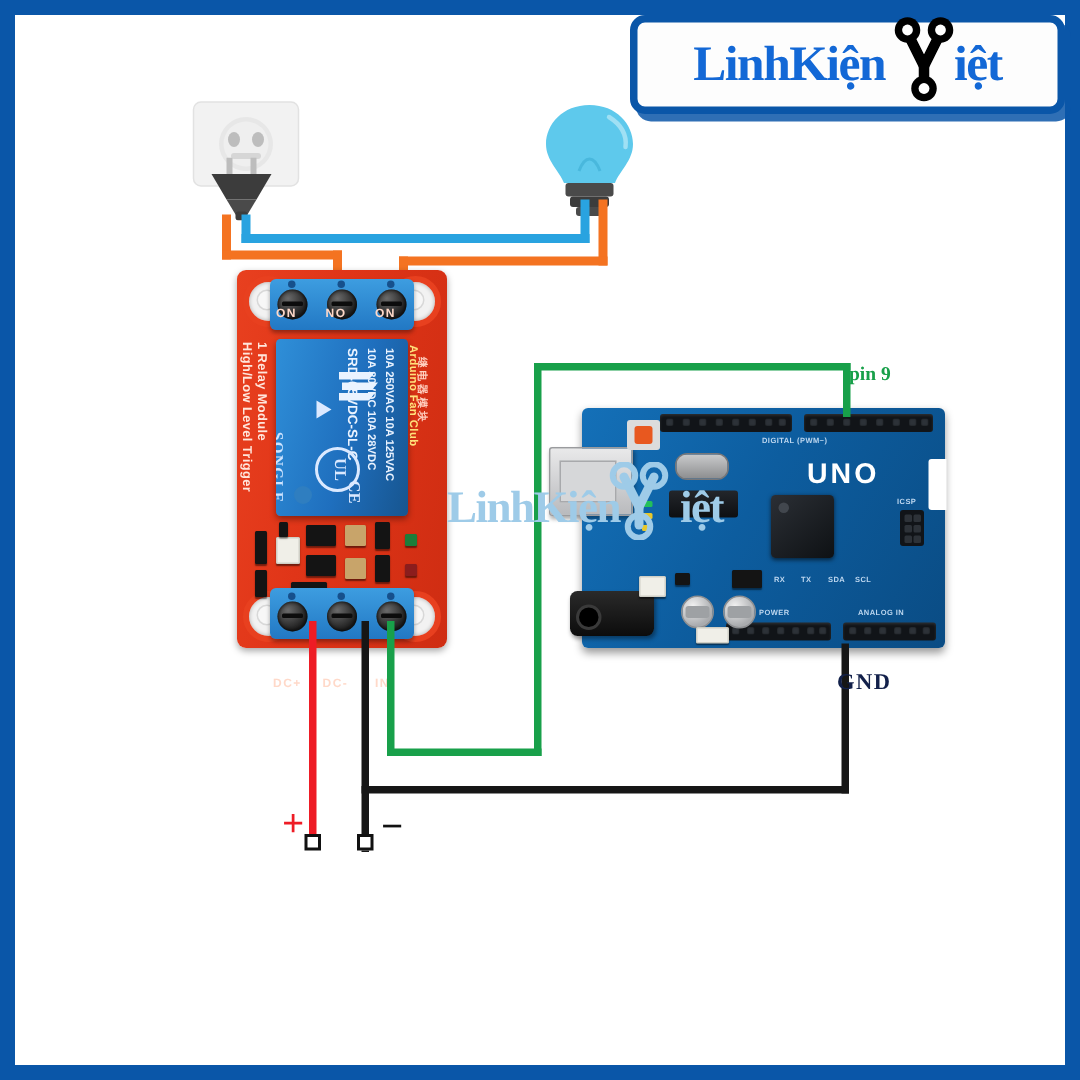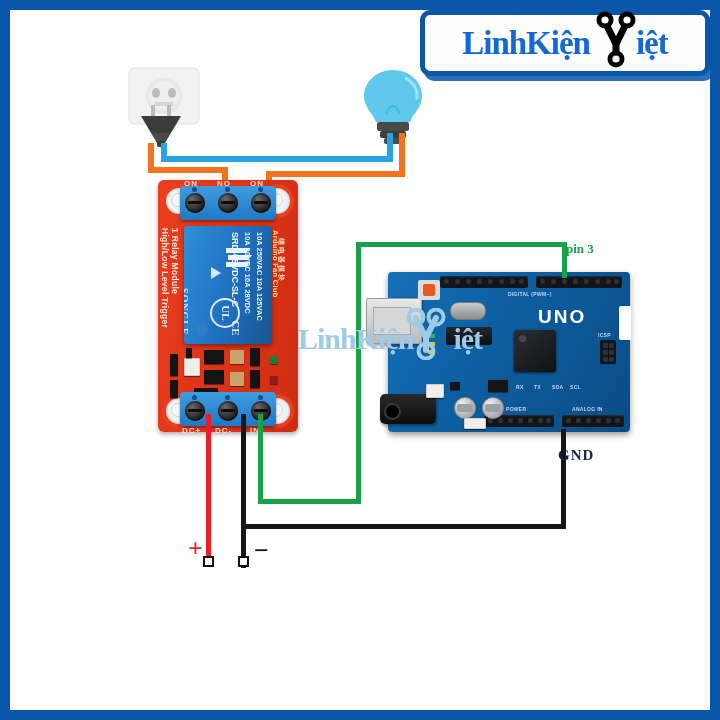--- a/index.html
+++ b/index.html
@@ -50,21 +50,21 @@
   .screwblock{position:absolute;background:linear-gradient(180deg,#3d9de0,#2278c4);
               border-radius:4px;box-shadow:0 2px 3px rgba(0,0,0,.35);}
   .screw{position:absolute;width:20px;height:20px;border-radius:50%;
          background:radial-gradient(circle at 35% 30%,#6a6a6a,#1d1d1d 70%);
          box-shadow:inset 0 0 3px #000;}
   .screw::after{content:"";position:absolute;left:3px;top:8px;width:14px;height:3px;
                 background:#0c0c0c;border-radius:1px;}
   .tdot{position:absolute;width:5px;height:5px;border-radius:50%;background:#16508c;}
 
   .bterm-lbl{position:absolute;color:#ffd9c9;font-size:8px;font-weight:bold;
-             font-family:"Liberation Sans",sans-serif;letter-spacing:1px;}
+             font-family:"Liberation Sans",sans-serif;letter-spacing:1px;margin-top:25px;}
 
   #relay-can{position:absolute;left:26px;top:46px;width:88px;height:118px;
              background:linear-gradient(105deg,#2f8fd8 0%,#1f6fbe 55%,#17558f 100%);
              border-radius:3px;box-shadow:0 2px 4px rgba(0,0,0,.4);
              overflow:hidden;}
   .rtxt{position:absolute;color:#eaf3ff;font-size:7.5px;font-weight:bold;
         font-family:"Liberation Sans",sans-serif;white-space:nowrap;
         transform-origin:0 0;transform:rotate(90deg);}
   #songle{position:absolute;left:6px;top:62px;color:#cfe4ff;font-size:10px;
           font-weight:bold;font-family:"Liberation Serif",serif;
@@ -383,21 +383,21 @@
     <div class="board-txt tiny" style="left:146px;top:112px;">TX</div>
     <div class="board-txt tiny" style="left:164px;top:112px;">SDA</div>
     <div class="board-txt tiny" style="left:182px;top:112px;">SCL</div>
   </div>
 
   <div class="wire w-gr abs" style="left:248px;top:404px;width:5px;height:90px;"></div>
   <div class="wire w-gr abs" style="left:248px;top:489px;width:103px;height:5px;"></div>
   <div class="wire w-gr abs" style="left:346px;top:232px;width:5px;height:262px;"></div>
   <div class="wire w-gr abs" style="left:346px;top:232px;width:211px;height:5px;"></div>
   <div class="wire w-gr abs" style="left:552px;top:232px;width:5px;height:36px;"></div>
-  <div id="pin6-label" class="abs">pin 3</div>
+  <div id="pin6-label" class="abs">pin 9</div>
 
   <div class="wire w-bk abs" style="left:231px;top:404px;width:5px;height:154px;"></div>
   <div class="wire w-bk abs" style="left:231px;top:514px;width:325px;height:5px;"></div>
   <div class="wire w-bk abs" style="left:551px;top:419px;width:5px;height:100px;"></div>
   <div id="gnd-label" class="abs">GND</div>
 
   <div class="wire w-rd abs" style="left:196px;top:404px;width:5px;height:148px;"></div>
 
   <div class="psu-term abs" style="left:193px;top:546px;"></div>
   <div class="psu-term abs" style="left:228px;top:546px;"></div>

